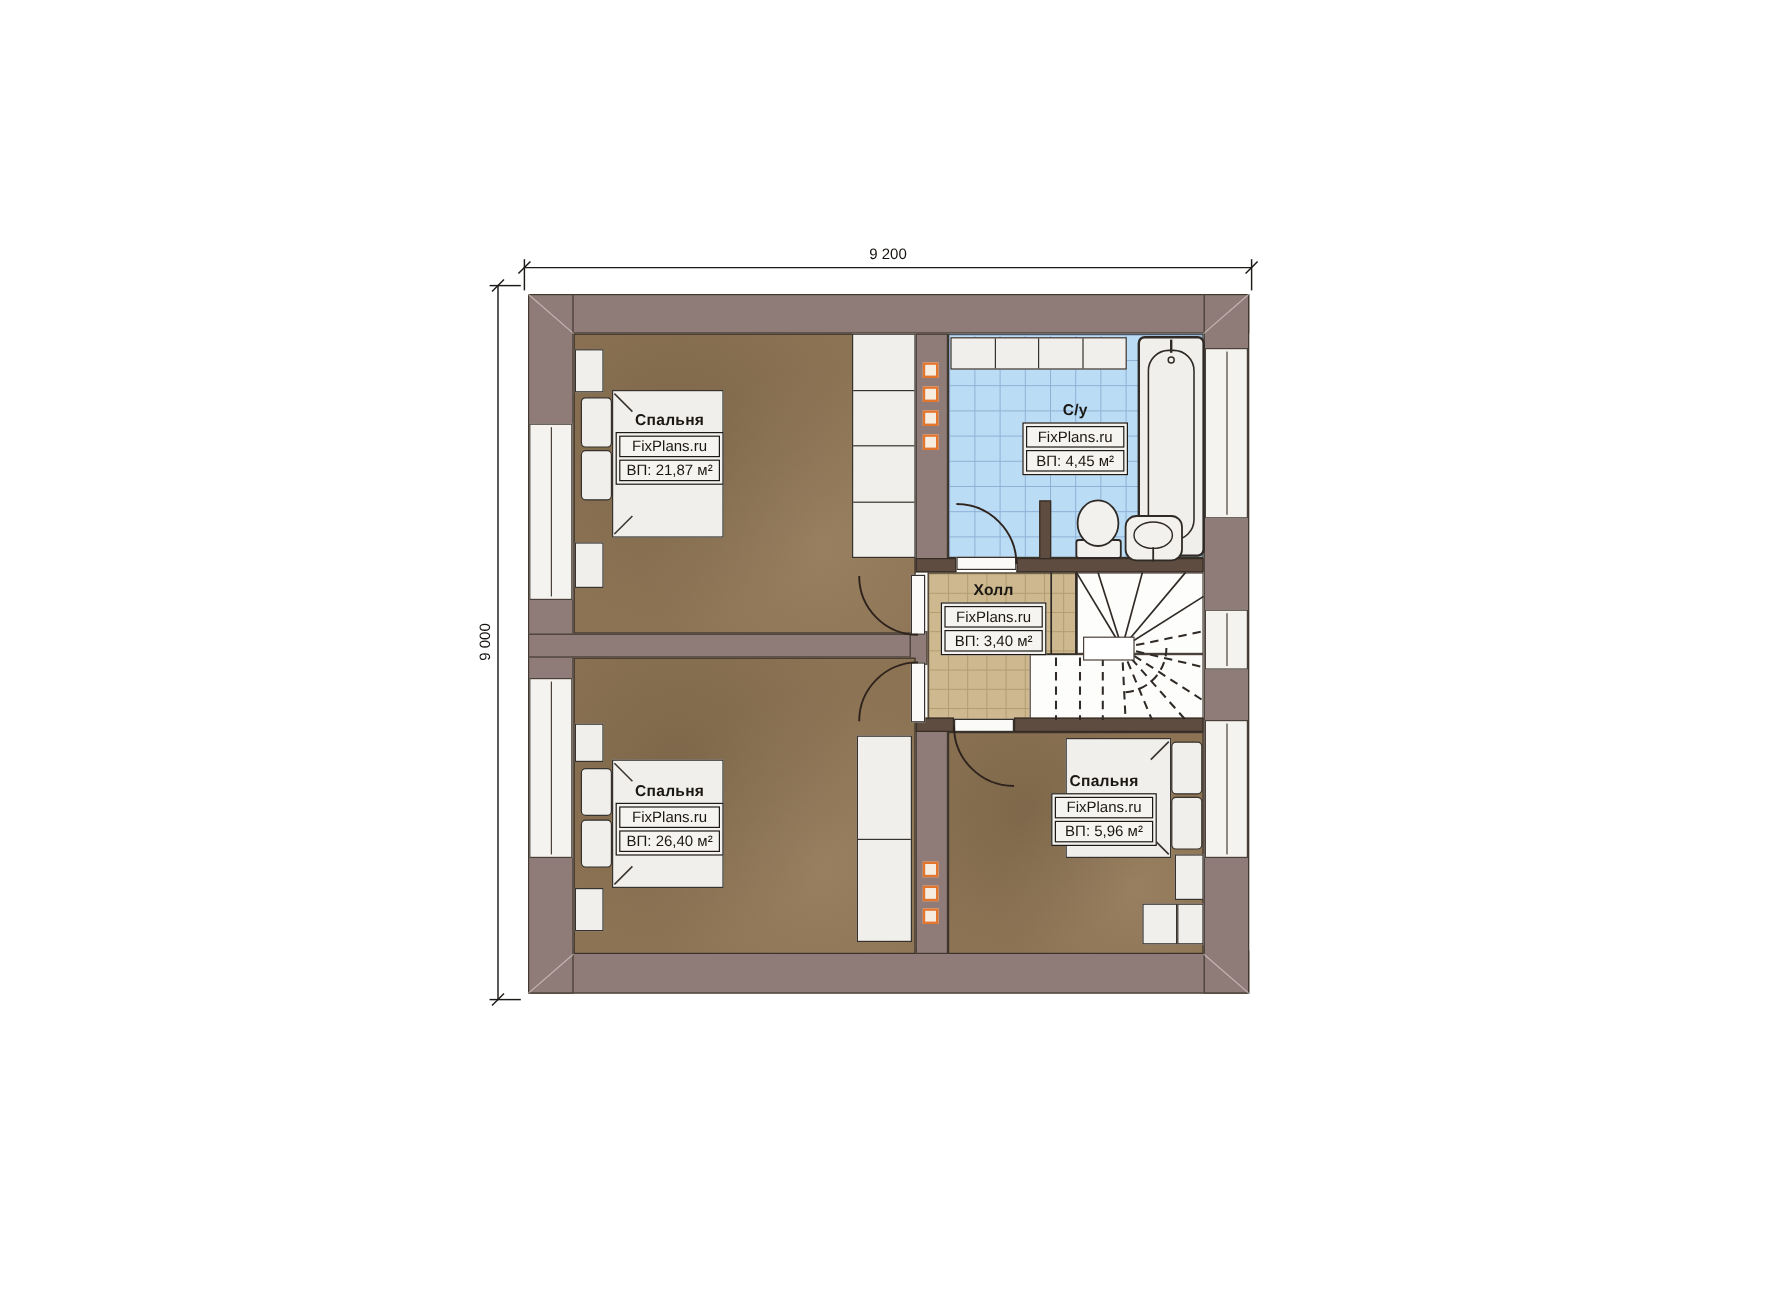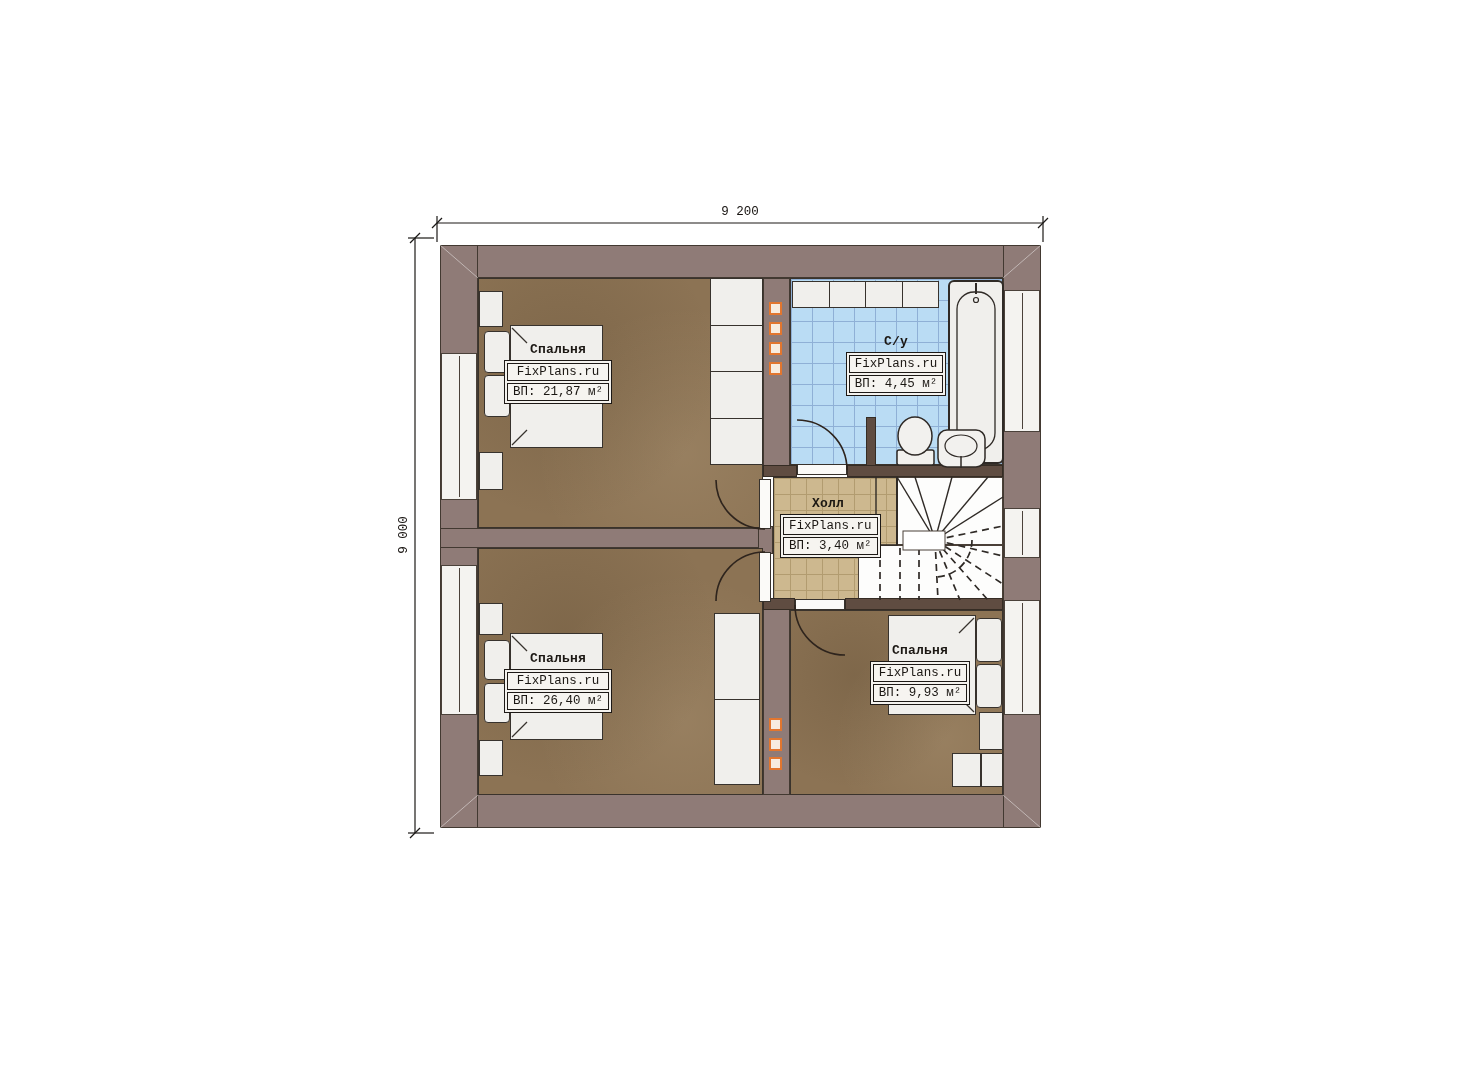--- a/index.html
+++ b/index.html
@@ -1,17 +1,17 @@
 <!DOCTYPE html>
 <html><head>
 <meta charset="utf-8">
 <style>
   html,body{margin:0;padding:0;background:#ffffff;}
   .plan{position:relative;width:1473px;height:1080px;background:#ffffff;
-        font-family:Liberation Mono, monospace;color:#1b1713;overflow:hidden;}
+        font-family:Liberation Sans, sans-serif;color:#1b1713;overflow:hidden;}
   .abs{position:absolute;box-sizing:border-box;}
 
   
   .wall{background:#8f7b77;border:1.5px solid #423931;z-index:1;}
   .wall-dark{background:#5f4c41;border:1px solid #352c24;z-index:3;}
 
   
   .floor-wood{background-color:#8c7354;
     background-image:radial-gradient(circle at 30% 35%, rgba(56,42,22,.16), transparent 60%),
                      radial-gradient(circle at 72% 70%, rgba(255,236,200,.10), transparent 55%);
@@ -241,37 +241,37 @@
   </div>
 
   <div class="room-label" style="left:845px;top:334px;width:102px;">
     <div class="room-name">С/у</div>
     <div class="label-box">
       <div class="cell">FixPlans.ru</div>
       <div class="cell">ВП: 4,45 м²</div>
     </div>
   </div>
 
-  <div class="room-label" style="left:780px;top:484px;width:96px;margin-top:12px;">
+  <div class="room-label" style="left:780px;top:484px;width:96px;">
     <div class="room-name">Холл</div>
     <div class="label-box">
       <div class="cell">FixPlans.ru</div>
       <div class="cell">ВП: 3,40 м²</div>
     </div>
   </div>
 
   <div class="room-label" style="left:500px;top:651px;width:116px;">
     <div class="room-name">Спальня</div>
     <div class="label-box">
       <div class="cell">FixPlans.ru</div>
       <div class="cell">ВП: 26,40 м²</div>
     </div>
   </div>
 
   <div class="room-label" style="left:864px;top:643px;width:112px;">
     <div class="room-name">Спальня</div>
     <div class="label-box">
       <div class="cell">FixPlans.ru</div>
-      <div class="cell">ВП: 9,93 м²</div>
+      <div class="cell">ВП: 5,96 м²</div>
     </div>
   </div>
 
 </div>
 
 </body></html>

